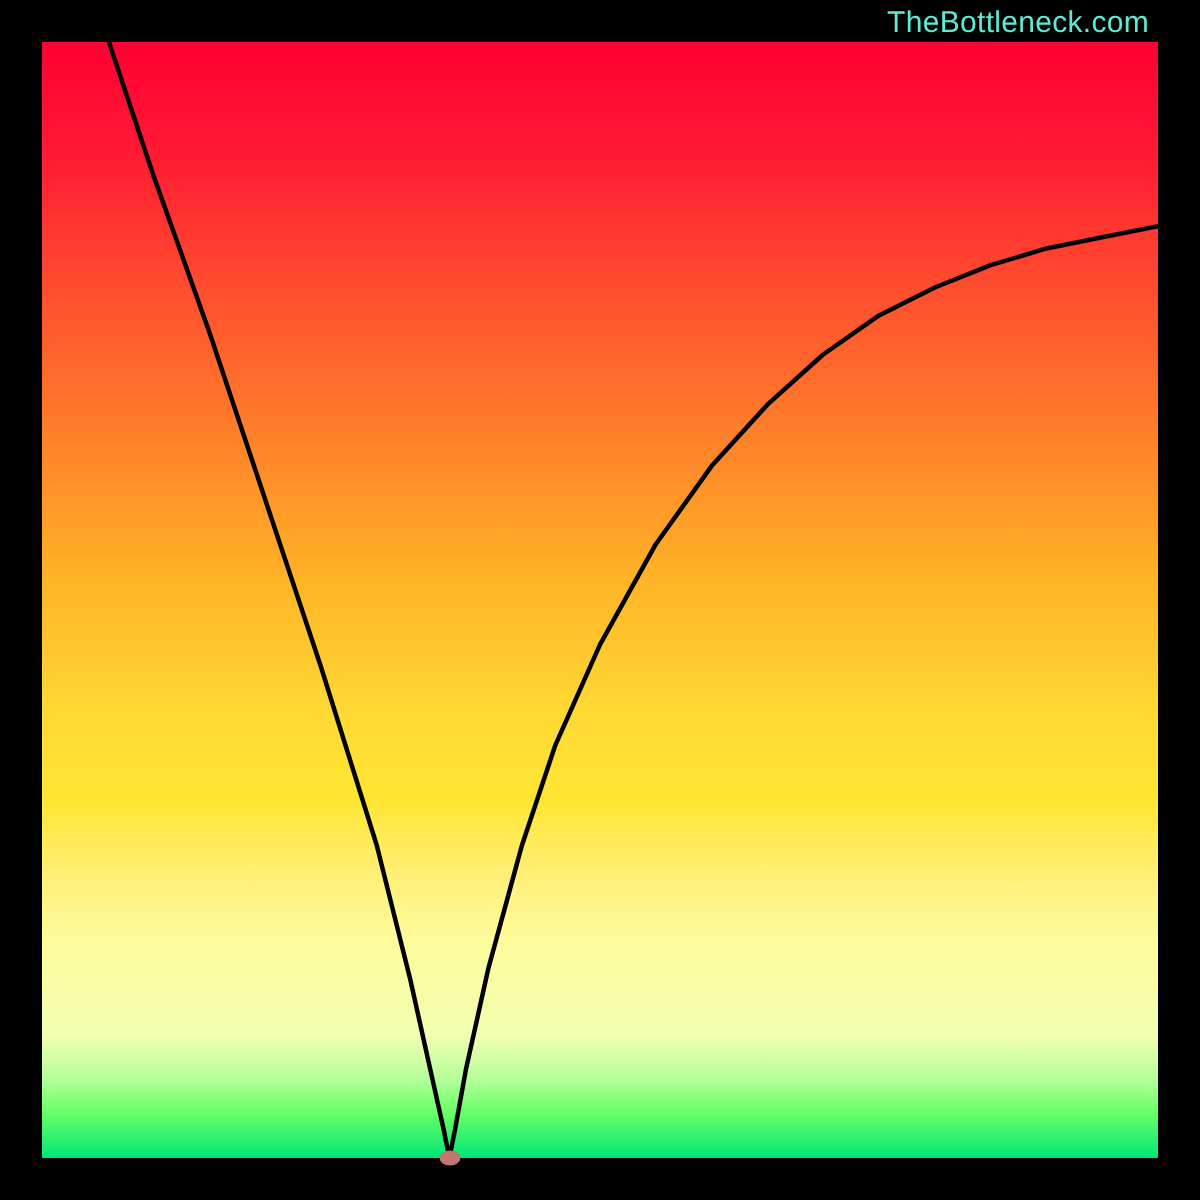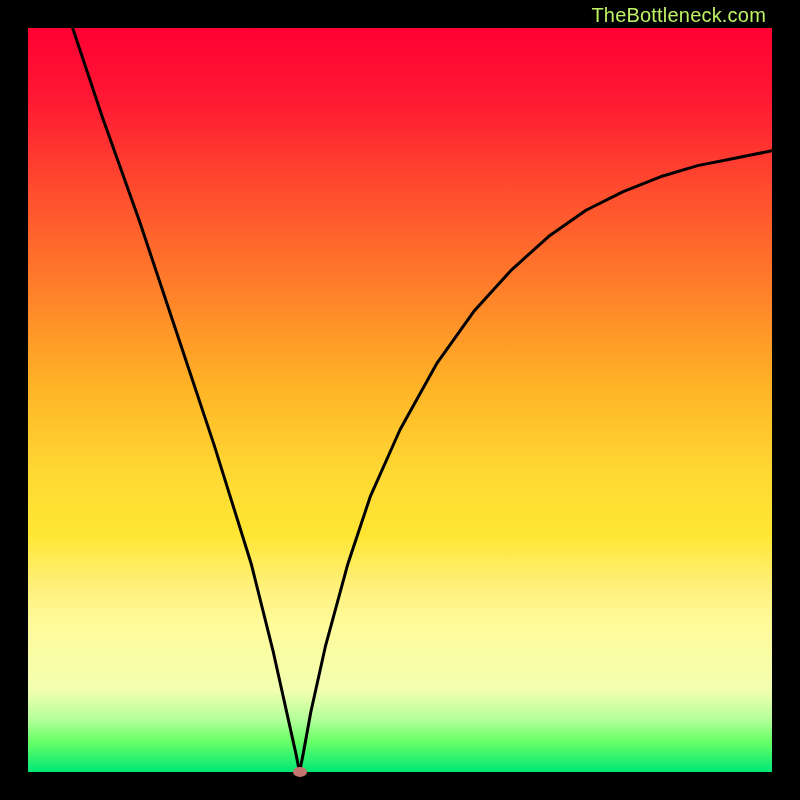--- a/index.html
+++ b/index.html
@@ -38,21 +38,21 @@
       #f2ffb0 89%,
       #b3ff99 93%,
       #66ff66 96%,
       #00e676 100%
     );
   }
   .watermark {
     position: absolute;
     top: 4px;
     right: 34px;
-    color: #bef264;
+    color: #5eead4;
     font-size: 20px;
     font-weight: 400;
     letter-spacing: 0.2px;
     user-select: none;
   }
   svg.curve {
     position: absolute;
     left: 0;
     top: 0;
     width: 744px;

